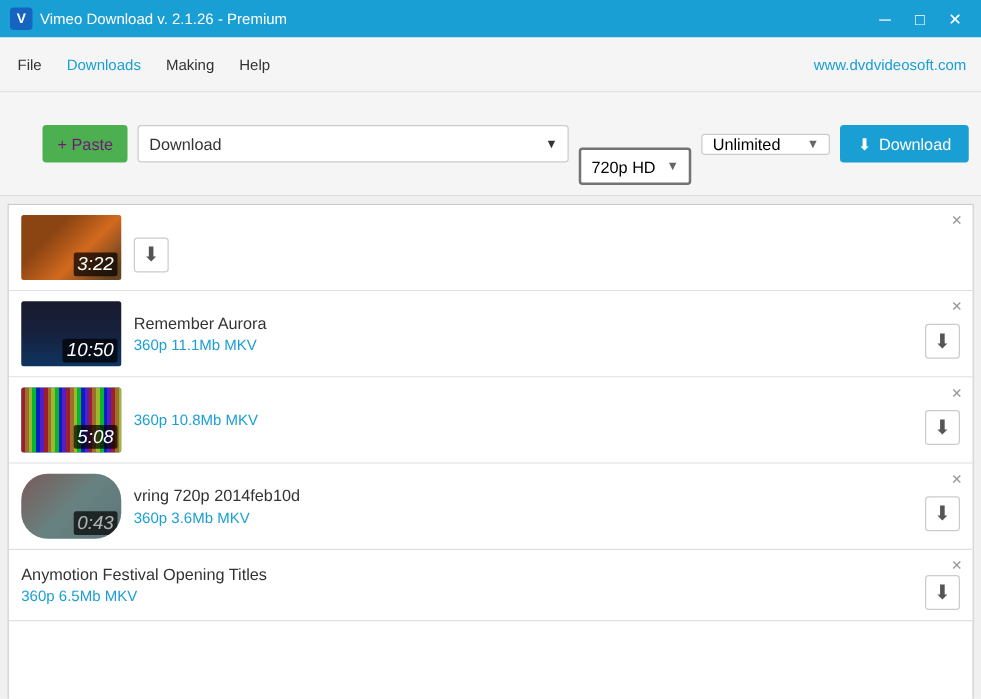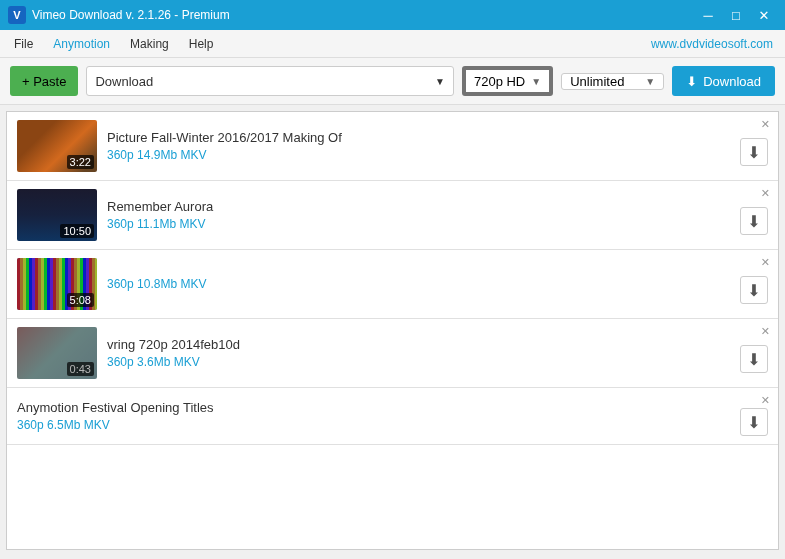--- a/index.html
+++ b/index.html
@@ -51,21 +51,21 @@
       cursor: pointer;
       font-size: 13px;
       display: flex;
       align-items: center;
       justify-content: center;
     }
 
     
     .menu-bar {
       background: #f5f5f5;
-      height: 28px;
+      height: 44px;
       display: flex;
       align-items: center;
       padding: 0 4px;
       border-bottom: 1px solid #ddd;
       justify-content: space-between;
     }
     .menu-items {
       display: flex;
       align-items: center;
     }
@@ -89,62 +89,64 @@
       background: #f5f5f5;
       padding: 8px 10px;
       display: flex;
       align-items: center;
       gap: 8px;
       border-bottom: 1px solid #ddd;
     }
 
     .paste-btn {
       background: #4caf50;
-      color: #000000;
+      color: #701a75;
       border: none;
       padding: 6px 12px;
       border-radius: 3px;
       font-size: 13px;
       cursor: pointer;
       display: flex;
       align-items: center;
       gap: 4px;
       height: 30px;
       white-space: nowrap;
+      margin-left: 24px;
     }
 
     .url-dropdown {
       flex: 1;
       height: 30px;
       border: 1px solid #ccc;
       border-radius: 3px;
       padding: 0 8px;
       font-size: 13px;
       background: white;
       display: flex;
       align-items: center;
       justify-content: space-between;
       cursor: pointer;
     }
     .url-dropdown span { color: #333; }
     .dropdown-arrow { color: #666; font-size: 10px; }
 
     .quality-dropdown {
       height: 30px;
-      border: 4px solid #737373;
+      border: 2px solid #737373;
       border-radius: 3px;
       padding: 0 8px;
       font-size: 13px;
       background: white;
       display: flex;
       align-items: center;
-      justify-content: flex-end;
+      justify-content: space-between;
       gap: 6px;
       cursor: pointer;
       min-width: 90px;
+      margin-top: 36px;
     }
 
     .speed-dropdown {
       height: 17px;
       border: 1px solid #ccc;
       border-radius: 3px;
       padding: 0 8px;
       font-size: 13px;
       background: white;
       display: flex;
@@ -198,30 +200,31 @@
       overflow: hidden;
       flex-shrink: 0;
       margin-right: 10px;
     }
     .thumbnail-overlay {
       position: absolute;
       bottom: 3px;
       right: 3px;
       background: rgba(0,0,0,0.7);
       color: white;
-      font-size: 11px;
+      font-size: 15px;
       padding: 1px 3px;
       border-radius: 2px;
+      font-style: italic;
     }
 
     
     .thumb-1 { background: linear-gradient(135deg, #8B4513 30%, #D2691E 60%, #654321 90%); }
     .thumb-2 { background: linear-gradient(180deg, #1a1a2e 0%, #16213e 50%, #0f3460 100%); }
     .thumb-3 { background: #0c4a6e; }
-    .thumb-4 { background: linear-gradient(135deg, #ff6b6b 0%, #4ecdc4 50%, #45b7d1 100%); filter: saturate(0.3) brightness(0.7); }
+    .thumb-4 { background: linear-gradient(135deg, #ff6b6b 0%, #4ecdc4 50%, #45b7d1 100%); filter: saturate(0.3) brightness(0.7); border-radius: 21px; }
     .thumb-5 { background: linear-gradient(135deg, #ff9a9e 0%, #fad0c4 50%, #f093fb 100%); }
 
     .thumb-3-inner {
       width: 100%;
       height: 100%;
       background: repeating-linear-gradient(
         90deg,
         #ff0000 0px, #ff0000 3px,
         #ff8800 3px, #ff8800 6px,
         #ffff00 6px, #ffff00 9px,
@@ -283,21 +286,21 @@
   <div class="title-bar-controls">
     <button class="title-bar-btn">─</button>
     <button class="title-bar-btn">□</button>
     <button class="title-bar-btn close">✕</button>
   </div>
 </div>
 
 <div class="menu-bar">
   <div class="menu-items">
     <div class="menu-item">File</div>
-    <div class="menu-item active">Anymotion</div>
+    <div class="menu-item active">Downloads</div>
     <div class="menu-item">Making</div>
     <div class="menu-item">Help</div>
   </div>
   <a class="menu-link">www.dvdvideosoft.com</a>
 </div>
 
 <div class="toolbar">
   <button class="paste-btn">+ Paste</button>
 
   <div class="url-dropdown">
@@ -321,24 +324,20 @@
   </button>
 </div>
 
 <div class="content-area" id="video-list">
 
 <div class="video-item">
     <div class="thumbnail thumb-1">
 
       <span class="thumbnail-overlay">3:22</span>
     </div>
-    <div class="video-info">
-      <div class="video-title">Picture Fall-Winter 2016/2017 Making Of</div>
-      <div class="video-meta">360p 14.9Mb MKV</div>
-    </div>
     <div class="item-actions">
       <div class="download-icon-btn">⬇</div>
     </div>
     <span class="close-x">✕</span>
   </div>
     <div class="video-item">
     <div class="thumbnail thumb-2">
 
       <span class="thumbnail-overlay">10:50</span>
     </div>

